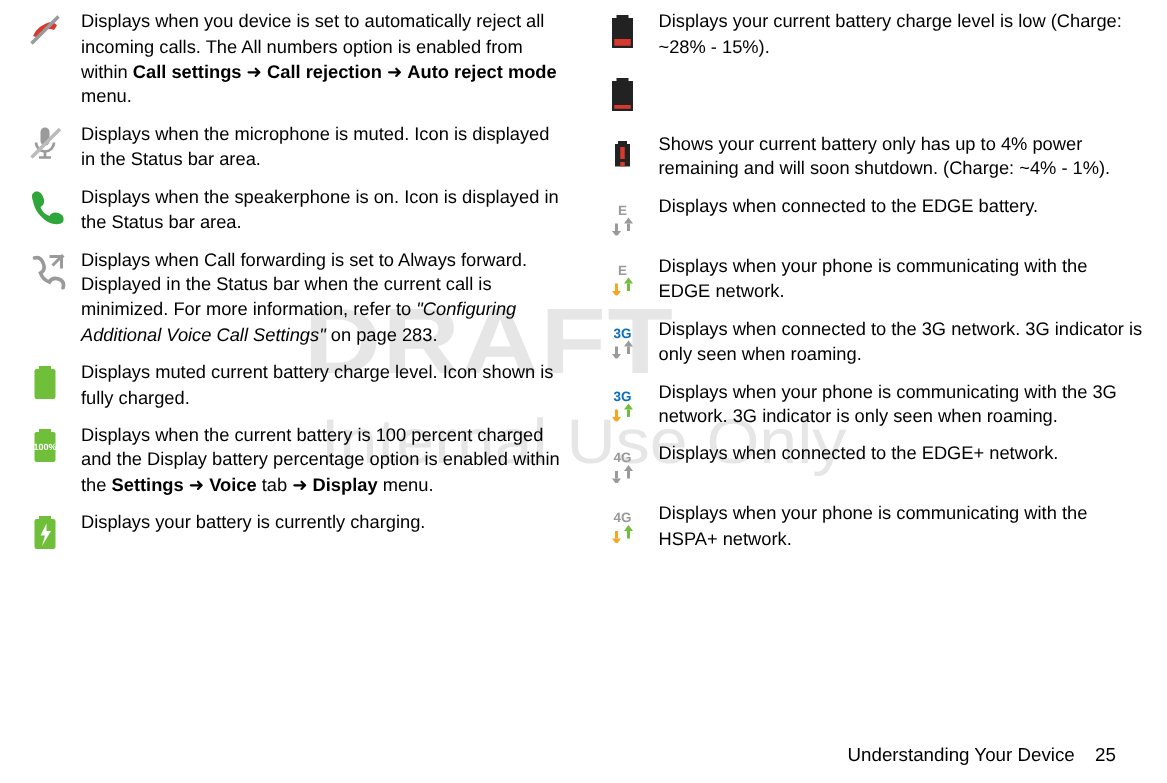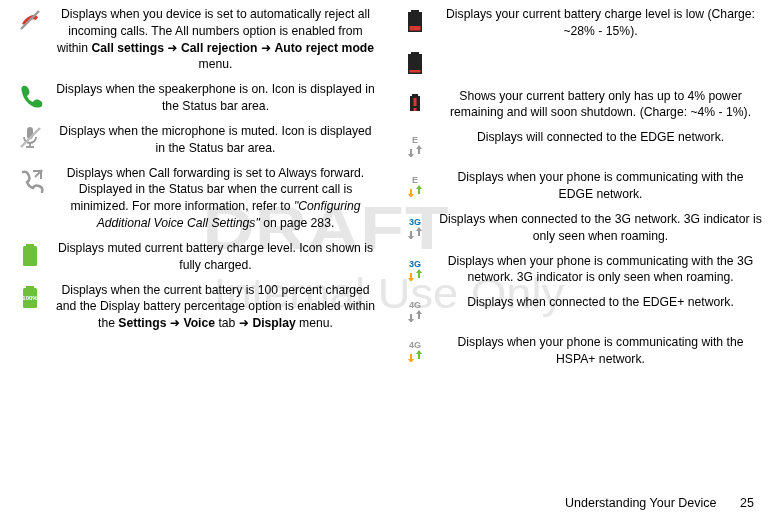--- a/index.html
+++ b/index.html
@@ -36,21 +36,20 @@
     color: #e6e6e6;
     margin-top: -6px;
     transform: scaleX(1.08);
   }
   .page {
     position: relative;
     z-index: 1;
     display: flex;
     gap: 22px;
     padding: 6px 16px 0 14px;
-    text-align: center;
   }
   .col {
     flex: 1 1 50%;
   }
   .item {
     display: flex;
     gap: 8px;
     margin-bottom: 8px;
   }
   .ico {
@@ -65,21 +64,21 @@
     flex: 1 1 auto;
   }
   .txt b { font-weight: 700; }
   .txt i { font-style: italic; }
   .footer {
     position: absolute;
     bottom: 10px;
     right: 24px;
     font-size: 12.5px;
   }
-  .footer .pn { display: inline-block; width: 34px; text-align: right; }
+  .footer .pn { display: inline-block; width: 34px; text-align: center; }
   .battery-label { font-size: 6px; fill: #fff; font-weight:700; text-anchor: middle; }
   .net-label { font-size: 9px; font-weight:700; fill:#9a9a9a; text-anchor:middle; }
   .net-label.g3 { fill:#0b6db8; }
 </style>
 </head>
 <body>
 
 <div class="watermark">
   <div class="w1">DRAFT</div>
   <div class="w2">Internal Use Only</div>
@@ -94,35 +93,35 @@
               <use href="#i-reject-call"></use>
             </g>
           </svg>
         </div>
         <div class="txt">Displays when you device is set to automatically reject all incoming calls. The All numbers option is enabled from within <b>Call settings</b> <span>➜</span> <b>Call rejection</b> <span>➜</span> <b>Auto reject mode</b> menu.</div>
       </div>
       <div class="item">
         <div class="ico">
           <svg width="28" height="28" viewBox="0 0 28 28">
             <g>
+              <use href="#i-mic-muted"></use>
+            </g>
+          </svg>
+        </div>
+        <div class="txt">Displays when the microphone is muted. Icon is displayed in the Status bar area.</div>
+      </div>
+      <div class="item">
+        <div class="ico">
+          <svg width="28" height="28" viewBox="0 0 28 28">
+            <g>
               <use href="#i-speakerphone"></use>
             </g>
           </svg>
         </div>
         <div class="txt">Displays when the speakerphone is on. Icon is displayed in the Status bar area.</div>
-      </div>
-      <div class="item">
-        <div class="ico">
-          <svg width="28" height="28" viewBox="0 0 28 28">
-            <g>
-              <use href="#i-mic-muted"></use>
-            </g>
-          </svg>
-        </div>
-        <div class="txt">Displays when the microphone is muted. Icon is displayed in the Status bar area.</div>
       </div>
       <div class="item">
         <div class="ico">
           <svg width="28" height="28" viewBox="0 0 28 28">
             <g>
               <use href="#i-call-forward"></use>
             </g>
           </svg>
         </div>
         <div class="txt">Displays when Call forwarding is set to Always forward. Displayed in the Status bar when the current call is minimized. For more information, refer to <i>"Configuring Additional Voice Call Settings"</i> on page 283.</div>
@@ -140,20 +139,31 @@
       <div class="item">
         <div class="ico">
           <svg width="28" height="28" viewBox="0 0 28 28">
             <g>
               <use href="#i-batt-shell" color="#6fbf3b"></use>
               <text x="14" y="18" class="battery-label">100%</text>
             </g>
           </svg>
         </div>
         <div class="txt">Displays when the current battery is 100 percent charged and the Display battery percentage option is enabled within the <b>Settings</b> <span>➜</span> <b>Voice</b> tab <span>➜</span> <b>Display</b> menu.</div>
+      </div>
+      <div class="item">
+        <div class="ico">
+          <svg width="28" height="28" viewBox="0 0 28 28">
+            <g>
+              <use href="#i-batt-shell" color="#6fbf3b"></use>
+              <polygon points="15,9 11,17 14,17 12,24 18,14 15,14" fill="#fff"></polygon>
+            </g>
+          </svg>
+        </div>
+        <div class="txt">Displays your battery is currently charging.</div>
       </div>
     </div>
   <div class="col" id="right-col">
       <div class="item">
         <div class="ico">
           <svg width="28" height="28" viewBox="0 0 28 28">
             <g>
               <rect x="10" y="4" width="8" height="2.5" fill="#222"></rect>
               <rect x="7" y="6" width="14" height="20" fill="#222"></rect>
               <rect x="8.5" y="20" width="11" height="4.5" fill="#d63a2f"></rect>
@@ -193,21 +203,21 @@
               <text x="14" y="14" class="net-label">E</text>
               <g>
                 <polygon points="7,25 13,25 10,29" fill="#9a9a9a"></polygon>
                 <rect x="9" y="20" width="2" height="5" fill="#9a9a9a"></rect>
                 <polygon points="15,20 21,20 18,16" fill="#9a9a9a"></polygon>
                 <rect x="17" y="20" width="2" height="5" fill="#9a9a9a"></rect>
               </g>
             </g>
           </svg>
         </div>
-        <div class="txt">Displays will connected to the EDGE network.</div>
+        <div class="txt">Displays when connected to the EDGE battery.</div>
       </div>
       <div class="item">
         <div class="ico">
           <svg width="28" height="28" viewBox="0 0 28 28">
             <g>
               <text x="14" y="14" class="net-label">E</text>
               <g>
                 <polygon points="7,25 13,25 10,29" fill="#f5a623"></polygon>
                 <rect x="9" y="20" width="2" height="5" fill="#f5a623"></rect>
                 <polygon points="15,20 21,20 18,16" fill="#6fbf3b"></polygon>

